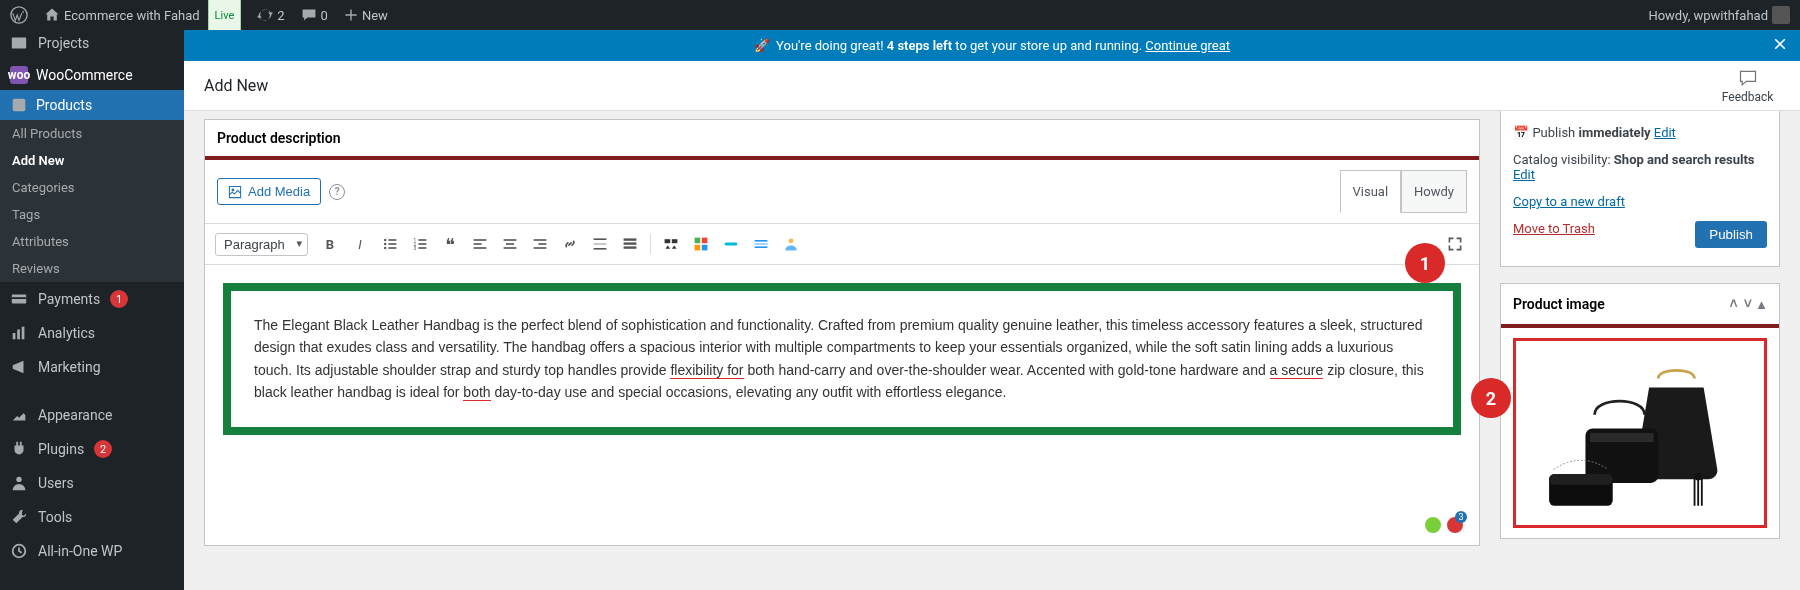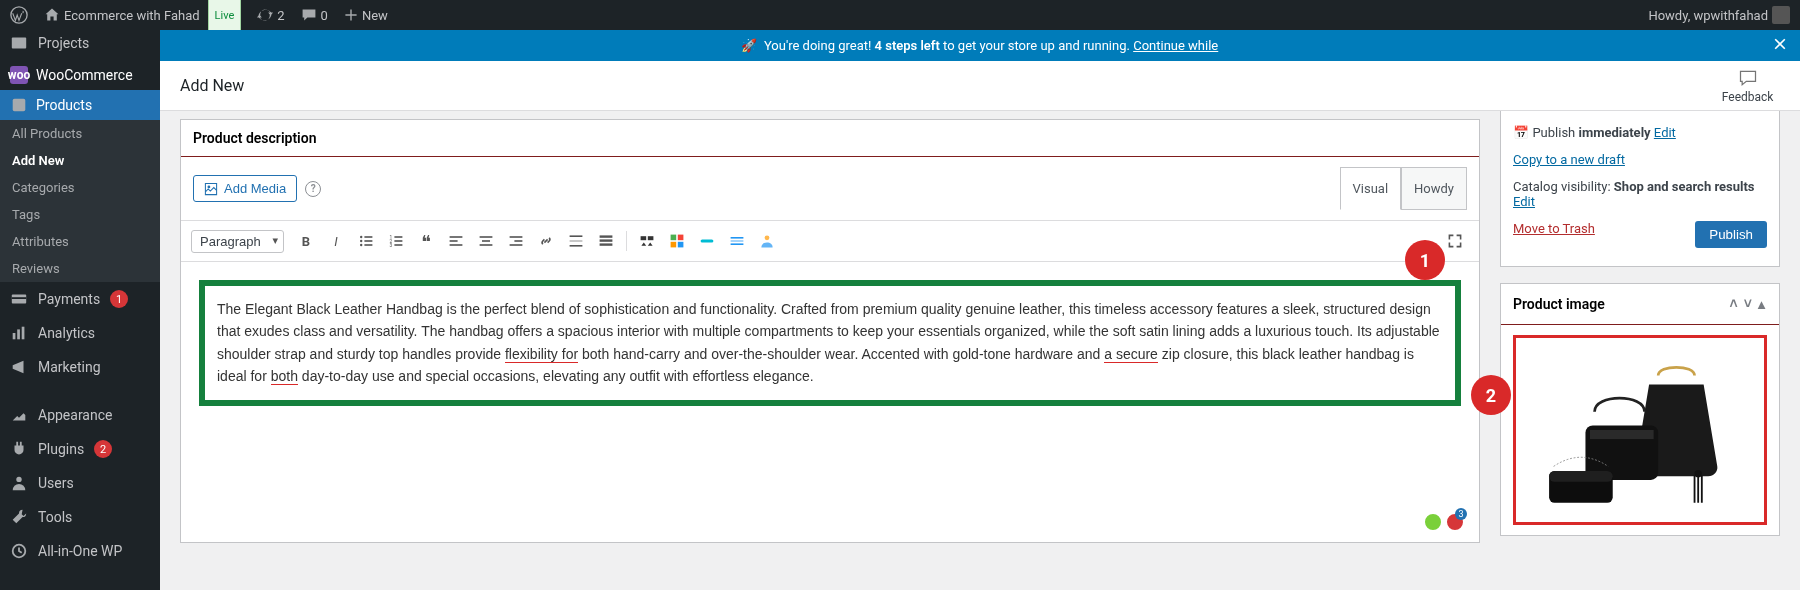--- a/index.html
+++ b/index.html
@@ -9,21 +9,21 @@
   .adminbar { background: #1d2327; color: #c3c4c7; height: 30px; display:flex; align-items:center; padding: 0 10px; font-size: 13px; }
   .adminbar .left { display:flex; align-items:center; gap:16px; flex:1; }
   .adminbar .right { display:flex; align-items:center; gap:6px; }
   .adminbar .item { display:flex; align-items:center; gap:4px; color:#c3c4c7; cursor:pointer; }
   .adminbar .live { background:#e8f7e8; color:#0c8c3c; border:1px solid #a1d6a1; padding:12px 6px; border-radius:3px; font-size:11px; margin-left:4px;}
   .adminbar svg { fill:#a7aaad; }
   .avatar { width:18px; height:18px; background:#555; border-radius:2px;}
 
   
   .layout { display:flex; height:calc(590px - 30px); }
-  .sidebar { width:160px; background:#1d2327; color:#c3c4c7; font-size:14px; flex-shrink:0; }
+  .sidebar { width:184px; background:#1d2327; color:#c3c4c7; font-size:14px; flex-shrink:0; }
   .side-top { display:flex; align-items:center; gap:8px; padding:6px 10px; color:#fff; font-size:14px;}
   .side-top.wc { background:#1d2327; }
   .side-top.prod { background:#2271b1; color:#fff; position:relative;}
   .side-top.prod::after{content:""; position:absolute; right:-10px; top:50%; transform:translateY(-50%); border:10px solid transparent; border-left-color:#2271b1;}
   .submenu { background:#2c3338; }
   .submenu .sub { padding:6px 12px; color:#a7aaad; cursor:pointer; font-size:13px; }
   .submenu .sub.current { color:#fff; font-weight:600; }
   .side-item { display:flex; align-items:center; gap:10px; padding:8px 10px; color:#c3c4c7; cursor:pointer; font-size:14px;}
   .side-item .badge { background:#d63638; color:#fff; border-radius:9px; min-width:18px; height:18px; font-size:11px; display:inline-flex; align-items:center; justify-content:center; padding:0 4px;}
   .side-icon { width:18px; height:18px; display:inline-flex; align-items:center; justify-content:center; }
@@ -40,40 +40,40 @@
   .page-header h1 { font-size:16px; font-weight:400; color:#1d2327;}
   .header-tabs { display:flex; gap:30px;flex-direction:column; }
   .header-tab { text-align:center; cursor:pointer; color:#3c434a; font-size:12px;}
   .header-tab svg { width:20px; height:20px; fill:#757575; display:block; margin:0 auto 2px;}
 
   .content-area { flex:1; overflow:auto; padding:0 20px 10px; display:flex; gap:20px; background:#f0f0f1;}
   .editor-col { flex:1; min-width:0; }
   .side-col { width:280px; flex-shrink:0; }
 
   .postbox { background:#fff; border:1px solid #c3c4c7; margin-top:8px;}
-  .postbox-header { padding:10px 12px; border-bottom:1px solid #7f1d1d; font-weight:600; font-size:14px; display:flex; align-items:center; justify-content:space-between;}
+  .postbox-header { padding:10px 12px; border-bottom:4px solid #7f1d1d; font-weight:600; font-size:14px; display:flex; align-items:center; justify-content:space-between;}
 
   .editor-toolbar-row { display:flex; align-items:center; gap:8px; padding:10px 12px; border-bottom:1px solid #dcdcde; }
   .add-media-btn { border:1px solid #2271b1; color:#2271b1; background:#fff; padding:5px 10px; border-radius:3px; display:inline-flex; align-items:center; gap:6px; cursor:pointer; font-size:13px;}
   .help-icon { width:16px; height:16px; border:1px solid #8c8f94; border-radius:50%; display:inline-flex; align-items:center; justify-content:center; color:#8c8f94; font-size:10px; font-weight:bold;}
 
   .tab-switch { margin-left:auto; display:flex;}
   .tab-btn { border:1px solid #c3c4c7; background:#f6f7f7; padding:13px 12px; cursor:pointer; font-size:13px; color:#50575e;}
   .tab-btn.active { background:#fff; border-bottom-color:#fff;}
 
   .tinymce-toolbar { display:flex; align-items:center; gap:2px; padding:6px 10px; border-bottom:1px solid #dcdcde; background:#fff;}
   .format-select { border:1px solid #c3c4c7; padding:3px 22px 3px 8px; font-size:13px; background:#fff; border-radius:3px; color:#3c434a; appearance:none; position:relative;}
   .select-wrap { position:relative; display:inline-block; margin-right:6px;}
   .select-wrap::after{content:"▾"; position:absolute; right:6px; top:4px; font-size:11px; color:#555; pointer-events:none;}
   .tb-btn { width:28px; height:28px; display:inline-flex; align-items:center; justify-content:center; cursor:pointer; border-radius:2px; color:#555;}
   .tb-sep { width:1px; height:20px; background:#dcdcde; margin:0 4px;}
   .fullscreen-btn { margin-left:auto;}
 
   .editor-body { padding:18px; min-height:280px; position:relative;}
-  .content-box { border:6px solid #15803d; padding:12px; font-family:Arial, sans-serif; font-size:14px; color:#333; line-height:1.6;}
+  .content-box { border:8px solid #15803d; padding:23px; font-family:Arial, sans-serif; font-size:14px; color:#333; line-height:1.6;}
   .content-box .spell{ border-bottom:1px solid #d92929; }
 
   .marker { position:absolute; width:40px; height:40px; background:#d92929; border-radius:50%; color:#fff; font-weight:bold; font-size:18px; display:flex; align-items:center; justify-content:center;}
   .marker1 { right:34px; top:-22px;}
   .marker2 { z-index:5; }
 
   .floating-badges { position:absolute; bottom:10px; right:14px; display:flex; gap:2px;}
   .fb { width:20px; height:20px; border-radius:50%; }
 
   
@@ -235,21 +235,21 @@
           </svg>
         </span>
       <span>All-in-One WP</span>
     </div>
   </div>
 
   <div class="main">
     <div class="notice-banner">
       <span style="margin-right:6px;">🚀</span>
       <span>
-        <span>You're doing great! </span><strong>4 steps left</strong><span> to get your store up and running. </span><a>Continue while</a>
+        <span>You're doing great! </span><strong>4 steps left</strong><span> to get your store up and running. </span><a>Continue great</a>
       </span>
       <span class="close">
         <svg width="16" height="16" viewBox="0 0 20 20" fill="#fff">
             <path d="M4 4l12 12M16 4L4 16" stroke="#fff" stroke-width="2"></path>
           </svg>
       </span>
     </div>
 
     <div class="page-header">
       <h1>Add New</h1>
@@ -423,25 +423,25 @@
         </div>
       </div>
 
       <div class="side-col">
         <div class="side-panel-body" style="background:#fff;border:1px solid #c3c4c7;border-top:none;padding:8px 12px 12px;">
           <div class="meta-row">
             <span>📅</span>
             <span>Publish </span><strong>immediately</strong>
             <a>Edit</a>
           </div>
-          <div class="meta-row"><a>Copy to a new draft</a></div>
           <div class="meta-row">
             <span>Catalog visibility: </span><strong>Shop and search results</strong><br>
             <a>Edit</a>
           </div>
+          <div class="meta-row"><a>Copy to a new draft</a></div>
           <div class="meta-row clearfix">
             <a class="trash-link">Move to Trash</a>
             <button class="pub-btn">Publish</button>
           </div>
         </div>
 
         <div class="postbox" style="margin-top:16px;position:relative;">
           <div class="postbox-header">
             <span>Product image</span>
             <span class="side-handles">

